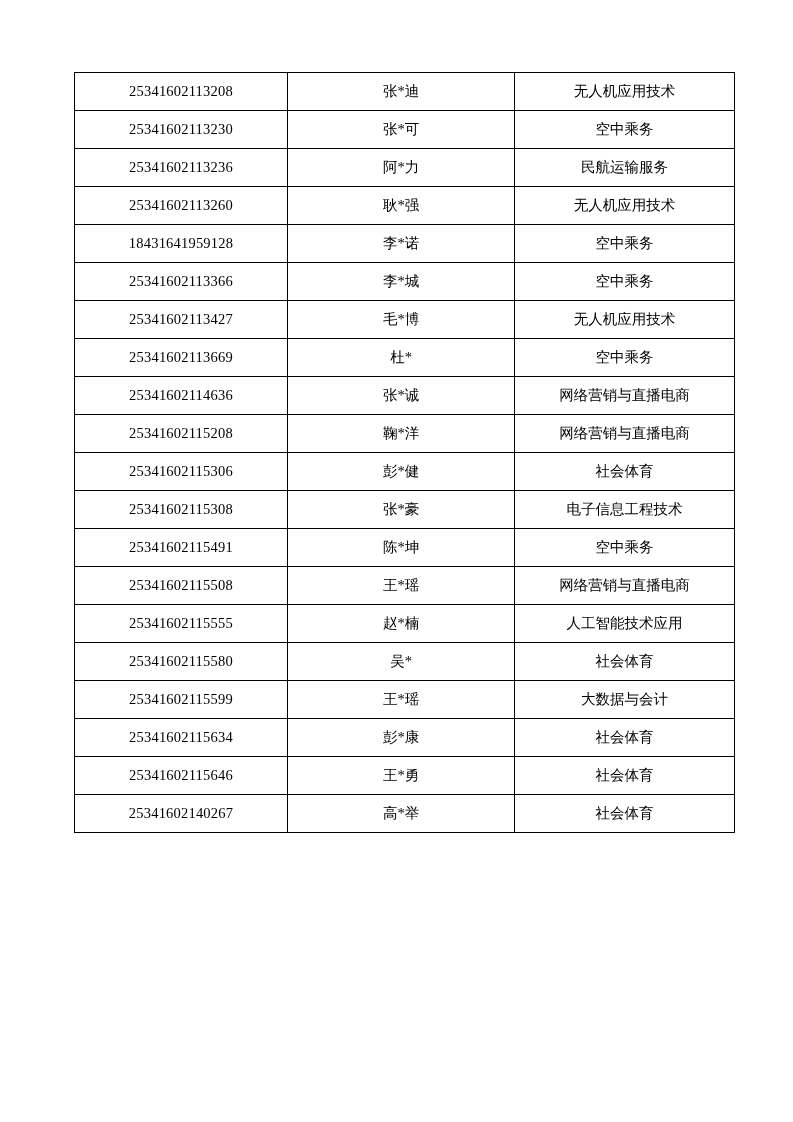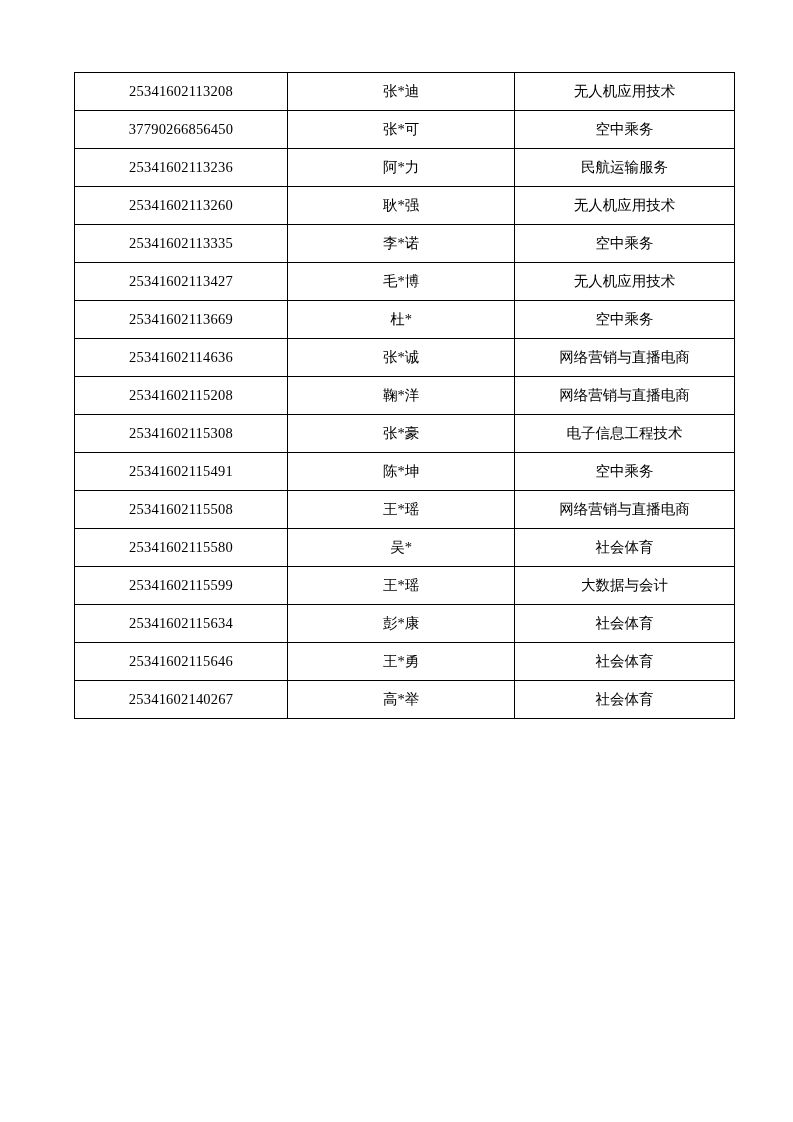--- a/index.html
+++ b/index.html
@@ -57,37 +57,42 @@
 
 <div class="page">
   <table class="roster">
     <tbody>
         <tr>
           <td class="col-id">25341602113208</td>
           <td class="col-name cjk">张*迪</td>
           <td class="col-major cjk">无人机应用技术</td>
         </tr>
         <tr>
-          <td class="col-id">37790266856450</td>
+          <td class="col-id">25341602113230</td>
           <td class="col-name cjk">张*可</td>
           <td class="col-major cjk">空中乘务</td>
         </tr>
         <tr>
           <td class="col-id">25341602113236</td>
           <td class="col-name cjk">阿*力</td>
           <td class="col-major cjk">民航运输服务</td>
         </tr>
         <tr>
           <td class="col-id">25341602113260</td>
           <td class="col-name cjk">耿*强</td>
           <td class="col-major cjk">无人机应用技术</td>
         </tr>
         <tr>
-          <td class="col-id">25341602113335</td>
+          <td class="col-id">18431641959128</td>
           <td class="col-name cjk">李*诺</td>
+          <td class="col-major cjk">空中乘务</td>
+        </tr>
+        <tr>
+          <td class="col-id">25341602113366</td>
+          <td class="col-name cjk">李*城</td>
           <td class="col-major cjk">空中乘务</td>
         </tr>
         <tr>
           <td class="col-id">25341602113427</td>
           <td class="col-name cjk">毛*博</td>
           <td class="col-major cjk">无人机应用技术</td>
         </tr>
         <tr>
           <td class="col-id">25341602113669</td>
           <td class="col-name cjk">杜*</td>
@@ -97,33 +102,43 @@
           <td class="col-id">25341602114636</td>
           <td class="col-name cjk">张*诚</td>
           <td class="col-major cjk">网络营销与直播电商</td>
         </tr>
         <tr>
           <td class="col-id">25341602115208</td>
           <td class="col-name cjk">鞠*洋</td>
           <td class="col-major cjk">网络营销与直播电商</td>
         </tr>
         <tr>
+          <td class="col-id">25341602115306</td>
+          <td class="col-name cjk">彭*健</td>
+          <td class="col-major cjk">社会体育</td>
+        </tr>
+        <tr>
           <td class="col-id">25341602115308</td>
           <td class="col-name cjk">张*豪</td>
           <td class="col-major cjk">电子信息工程技术</td>
         </tr>
         <tr>
           <td class="col-id">25341602115491</td>
           <td class="col-name cjk">陈*坤</td>
           <td class="col-major cjk">空中乘务</td>
         </tr>
         <tr>
           <td class="col-id">25341602115508</td>
           <td class="col-name cjk">王*瑶</td>
           <td class="col-major cjk">网络营销与直播电商</td>
+        </tr>
+        <tr>
+          <td class="col-id">25341602115555</td>
+          <td class="col-name cjk">赵*楠</td>
+          <td class="col-major cjk">人工智能技术应用</td>
         </tr>
         <tr>
           <td class="col-id">25341602115580</td>
           <td class="col-name cjk">吴*</td>
           <td class="col-major cjk">社会体育</td>
         </tr>
         <tr>
           <td class="col-id">25341602115599</td>
           <td class="col-name cjk">王*瑶</td>
           <td class="col-major cjk">大数据与会计</td>

